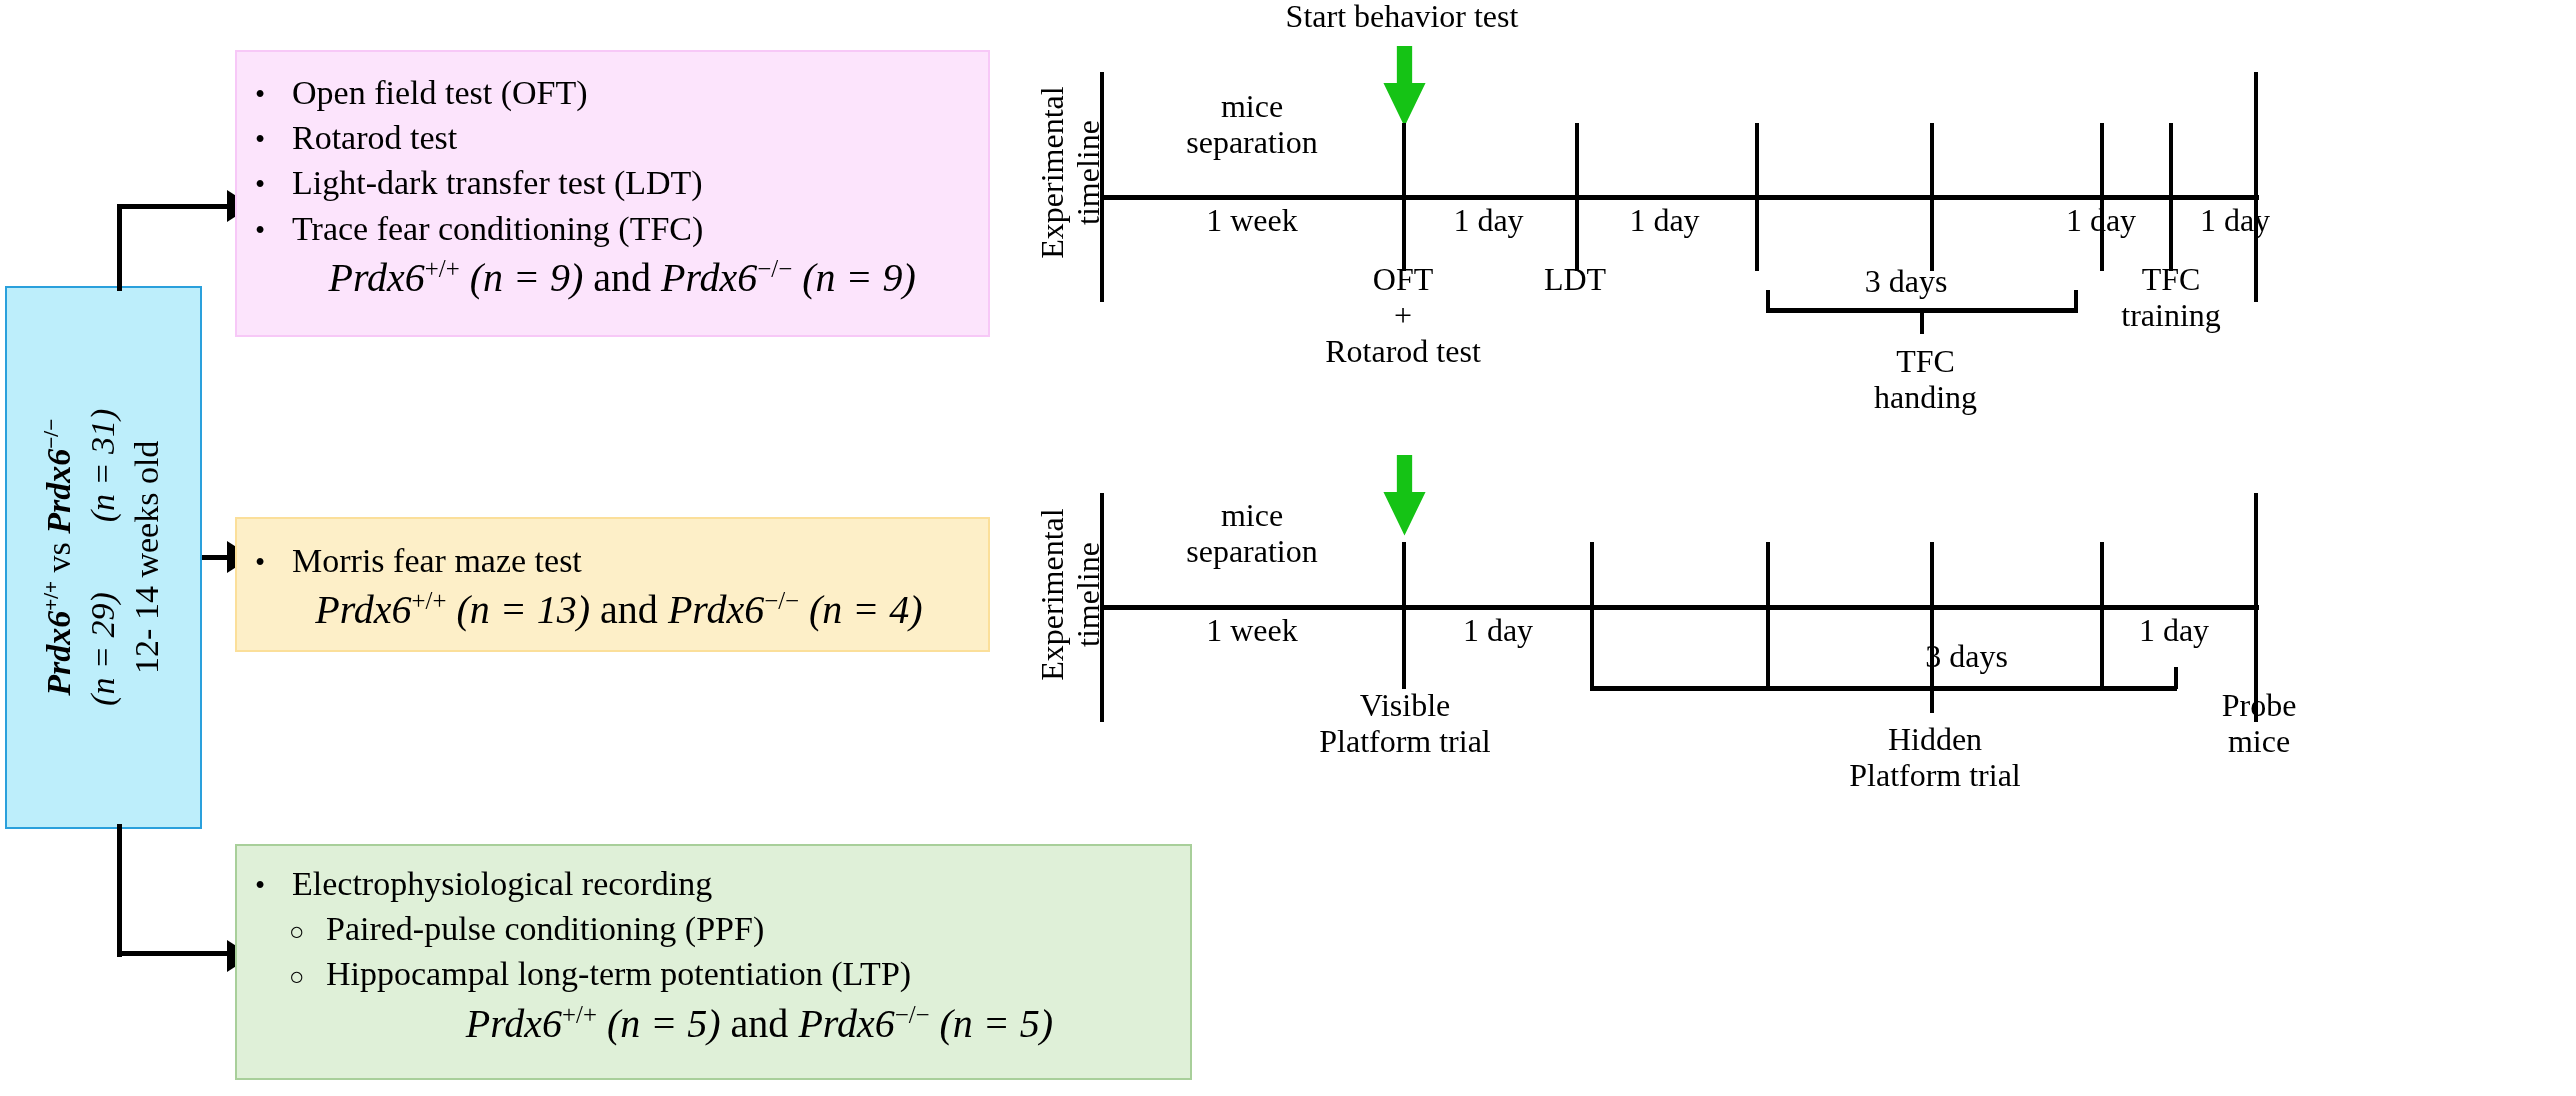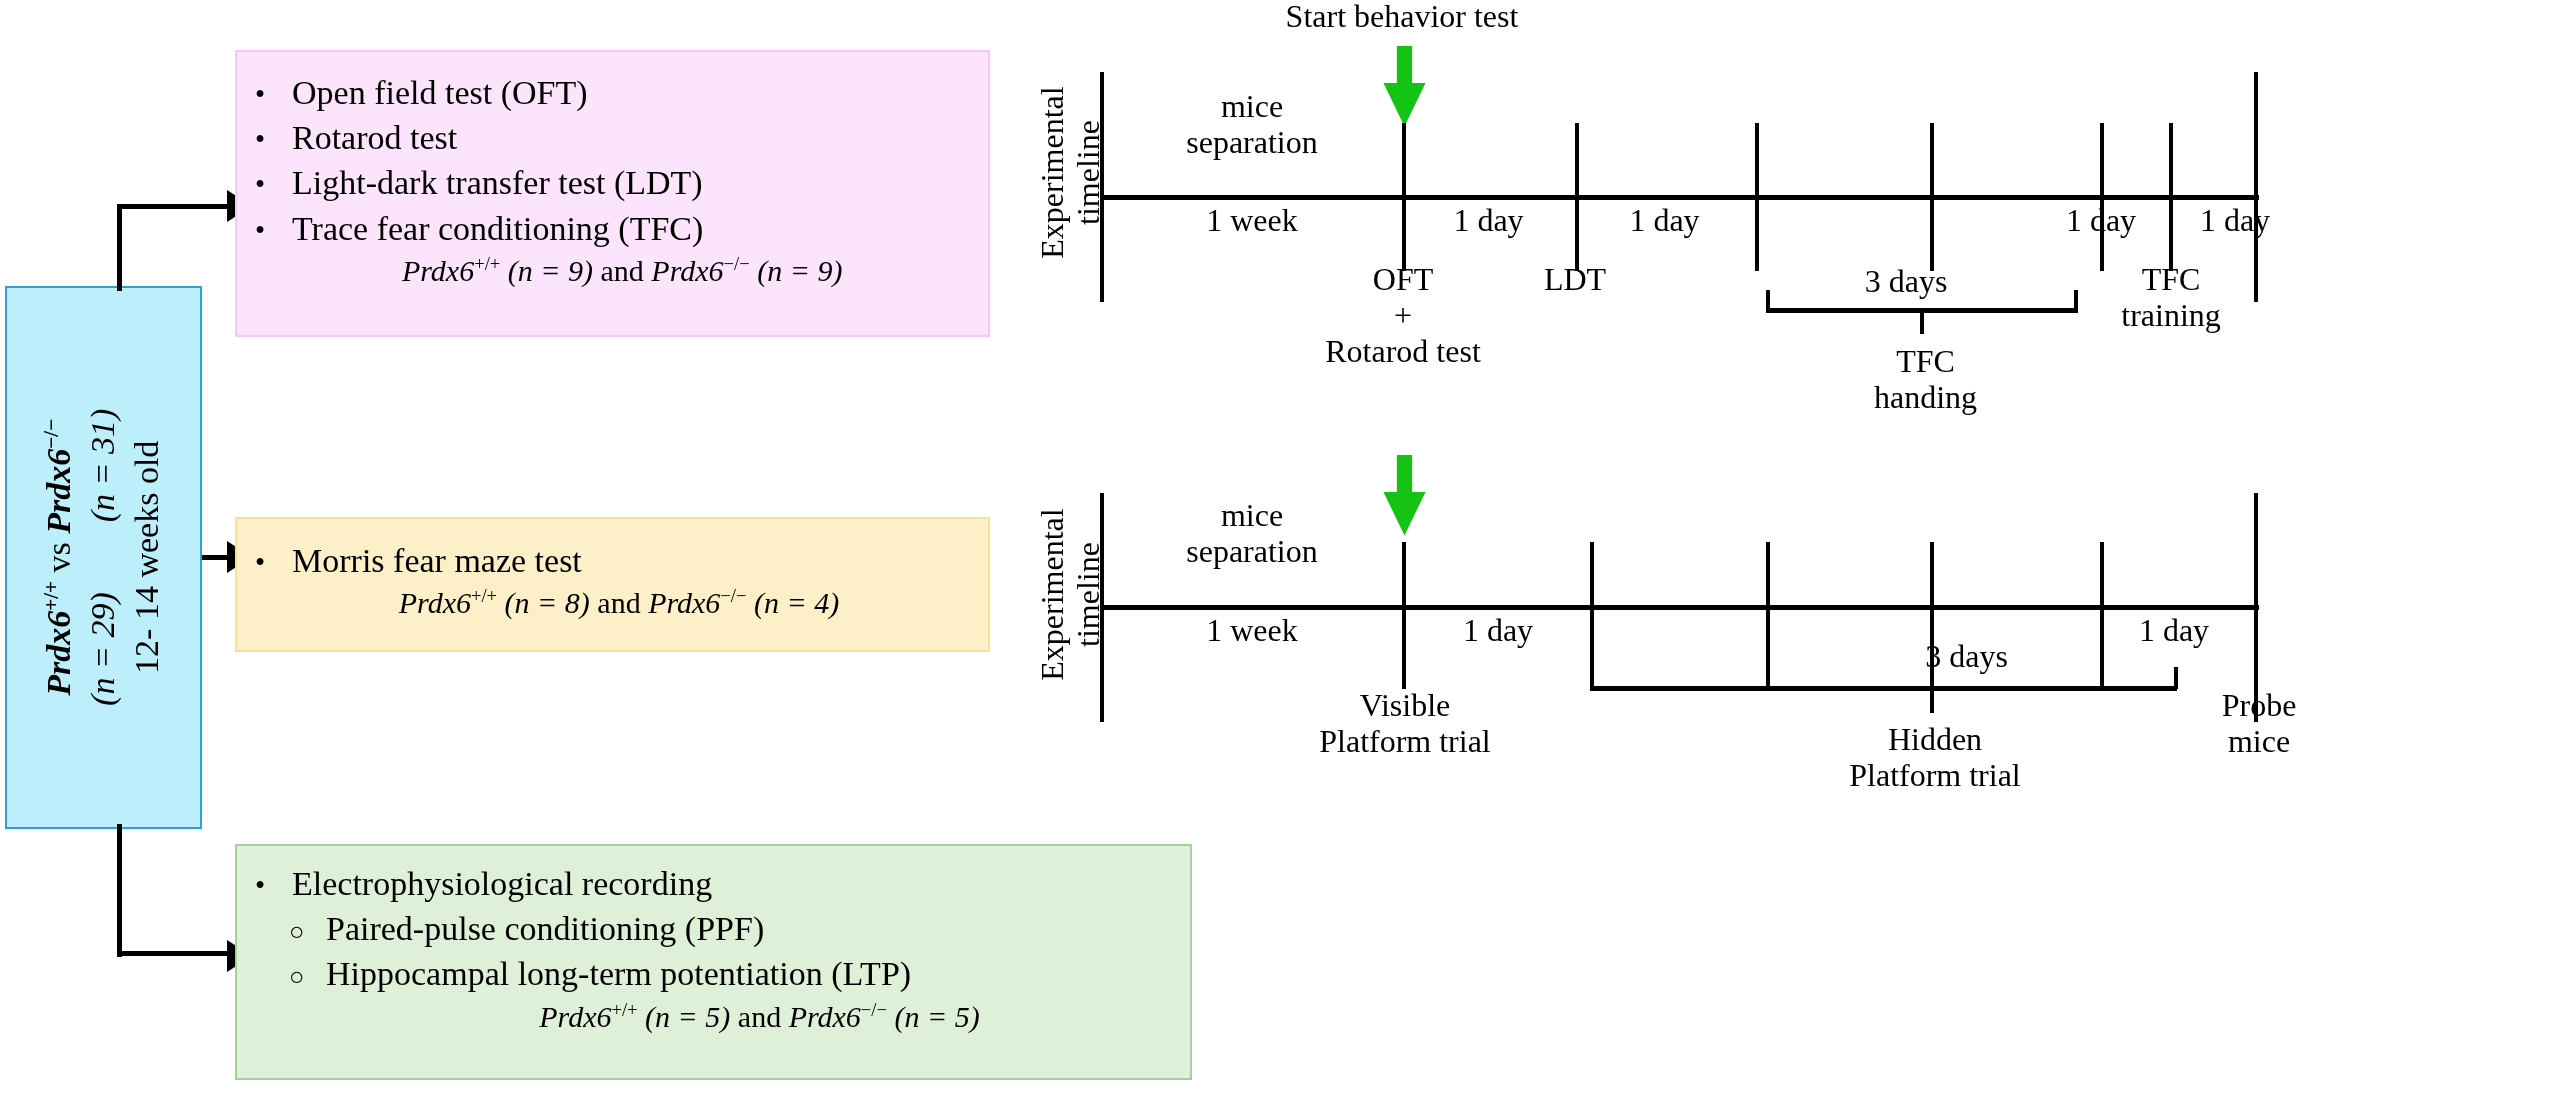--- a/index.html
+++ b/index.html
@@ -34,21 +34,21 @@
     white-space:nowrap;
   }
   .bul .mk{
     width:37px;
     flex:0 0 37px;
     text-align:left;
     font-size:29px;
   }
   .bul .mk.hollow{font-size:25.5px;}
   .nline{
-    font-size:30px;
+    font-size:40px;
     line-height:1.33;
     white-space:nowrap;
     font-style:italic;
   }
   .nline .up{font-style:normal;}
   sup{font-size:.62em;vertical-align:super;font-style:normal;}
 
   
   .vert-wrap{
     position:absolute;
@@ -146,21 +146,21 @@
     </div>
   </div>
 
   <div class="box box-yellow" style="left:235px;top:517px;width:755px;height:135px;"></div>
   <div class="abs" style="left:255px;top:538px;width:728px;">
     <div class="bul">
       <span class="mk">•</span>
       <span>Morris fear maze test</span>
     </div>
     <div class="nline tcenter">
-      <span>Prdx6</span><sup>+/+</sup><span> (n = 8) </span><span class="up">and </span><span>Prdx6</span><sup>−/−</sup><span> (n = 4)</span>
+      <span>Prdx6</span><sup>+/+</sup><span> (n = 13) </span><span class="up">and </span><span>Prdx6</span><sup>−/−</sup><span> (n = 4)</span>
     </div>
   </div>
 
   <div class="box box-green" style="left:235px;top:844px;width:957px;height:236px;"></div>
   <div class="abs" style="left:255px;top:861px;width:932px;">
     <div class="bul">
       <span class="mk">•</span>
       <span>Electrophysiological recording</span>
     </div>
     <div class="bul" style="padding-left:34px;">

